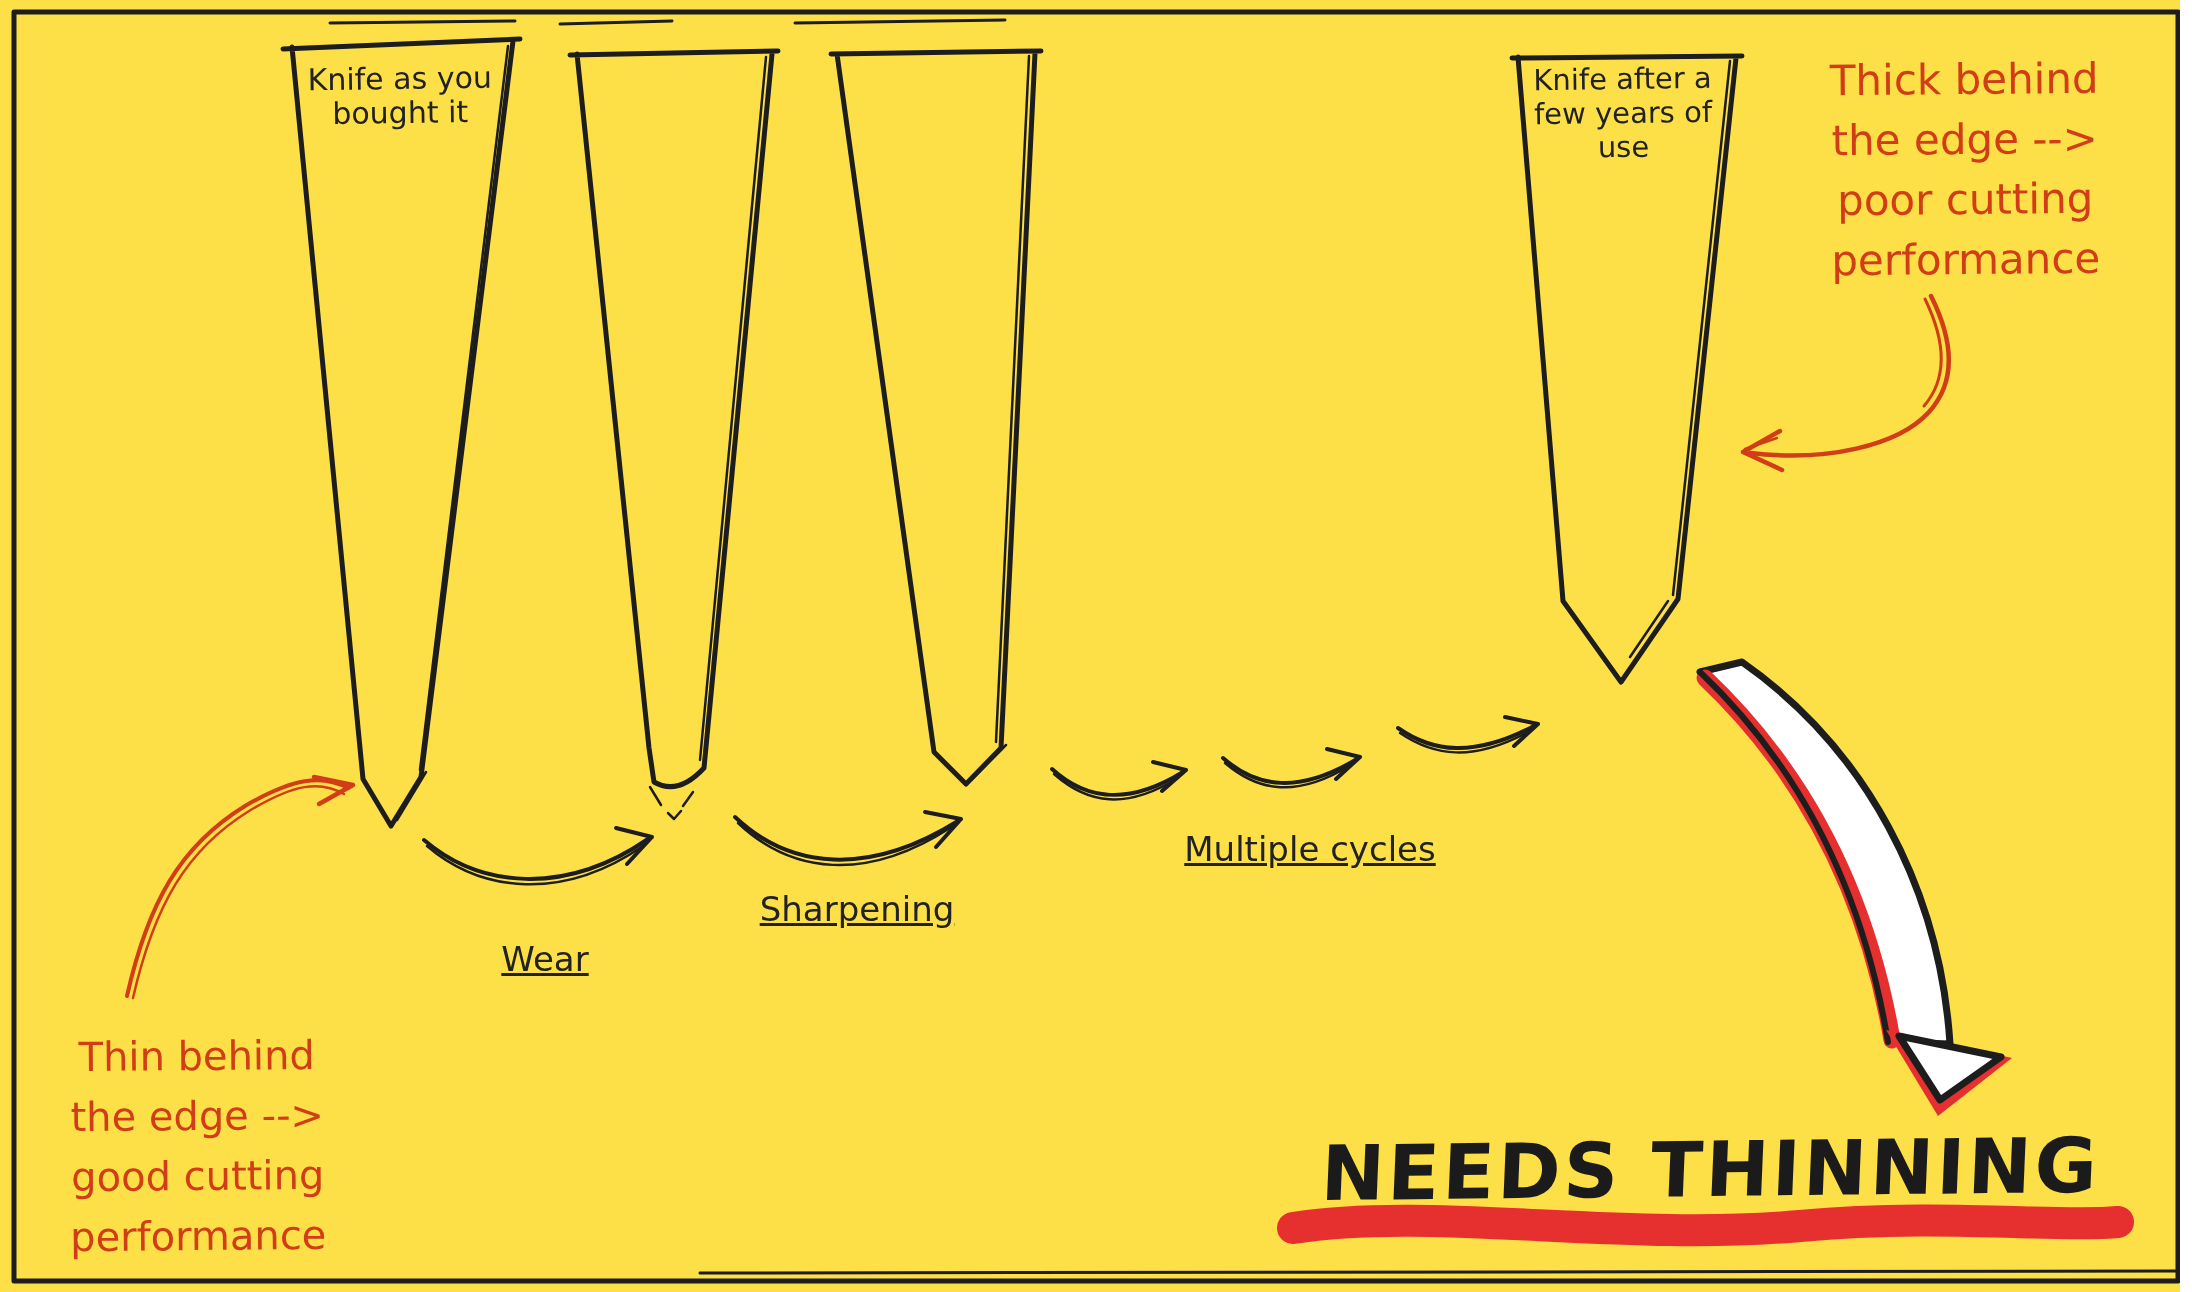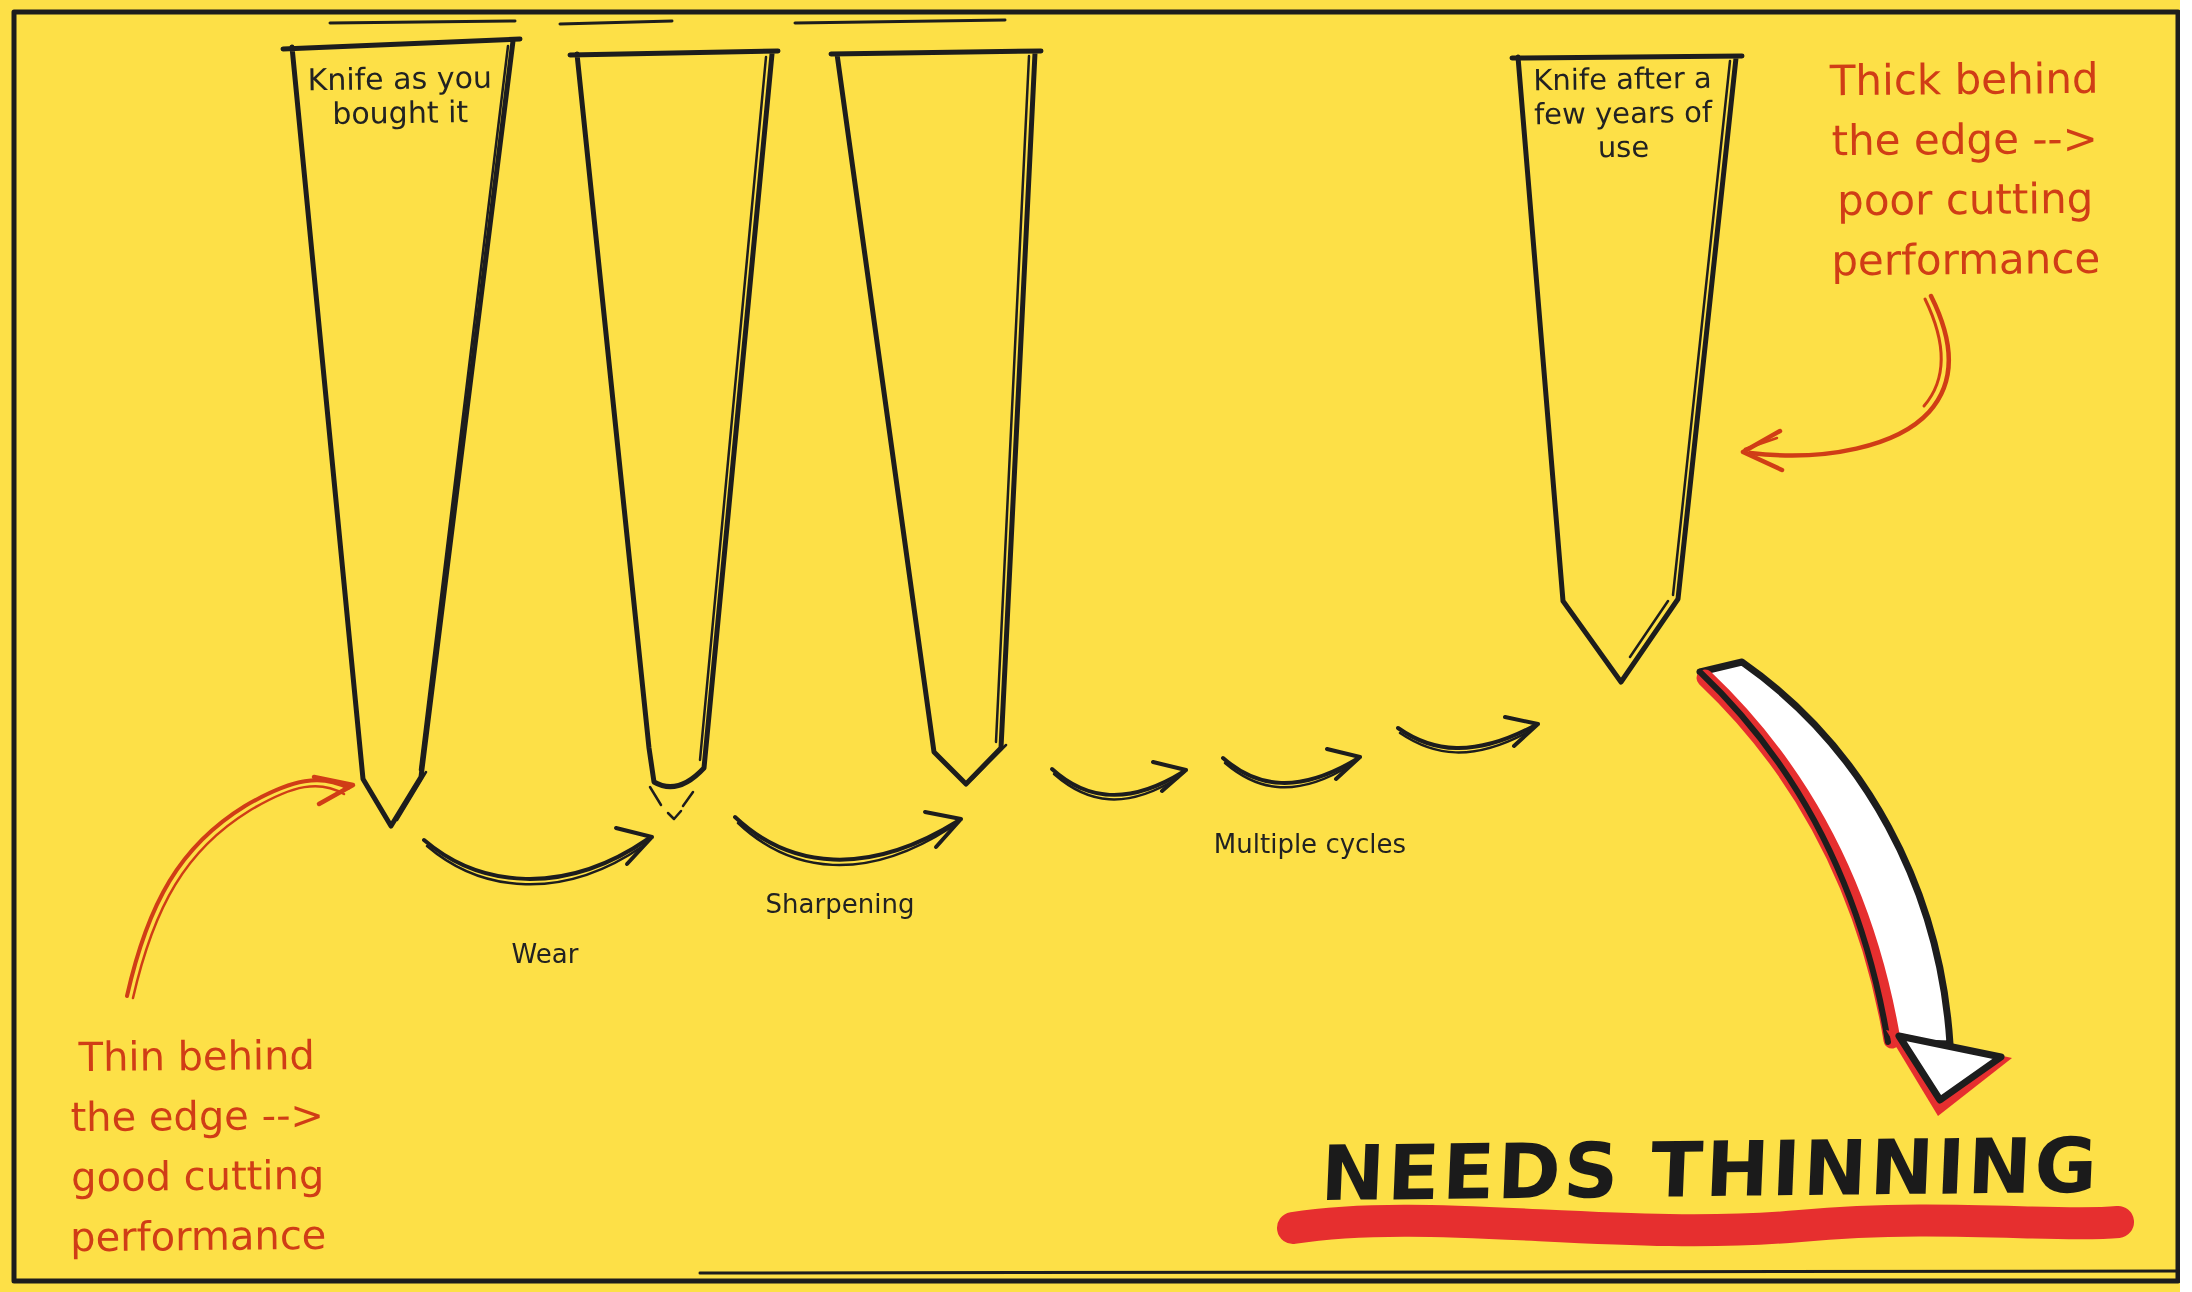--- a/index.html
+++ b/index.html
@@ -14,21 +14,21 @@
   .label{
     position:absolute;
     white-space:pre-line;
     text-align:center;
     color:#222222;
     line-height:1.15;
   }
   .ink{color:#222222;}
   .red{color:#d03d16;}
   .knife-label{font-size:30px;line-height:34px;transform:rotate(-0.8deg);}
-  .step-label{font-size:26px;}
+  .step-label{font-size:34px;text-decoration:underline;}
   .note{font-size:42px;line-height:60px;font-weight:500;transform:rotate(-0.5deg);}
   .headline{
     font-size:76px;font-weight:bold;letter-spacing:3px;
     white-space:nowrap;color:#1b1b1b;
     transform:rotate(-0.6deg) skewX(-3deg);
   }
 </style>
 </head>
 <body>
 
@@ -120,21 +120,21 @@
 
   <div class="label ink knife-label" style="left:290px;top:62px;width:220px;">Knife as you
 bought it</div>
 
   <div class="label ink knife-label" style="left:1518px;top:62px;width:210px;font-size:29px;">Knife after a
 few years of
 use</div>
 
   <div class="label ink step-label" style="left:455px;top:940px;width:180px;">Wear</div>
 
-  <div class="label ink step-label" style="left:720px;top:890px;width:240px;">Sharpening</div>
+  <div class="label ink step-label" style="left:737px;top:890px;width:240px;">Sharpening</div>
 
   <div class="label ink step-label" style="left:1155px;top:830px;width:310px;">Multiple cycles</div>
 
   <div class="label red note" style="left:40px;top:1026px;width:315px;font-size:40px;">Thin behind
 the edge --&gt;
 good cutting
 performance</div>
 
   <div class="label red note" style="left:1800px;top:50px;width:330px;">Thick behind
 the edge --&gt;

